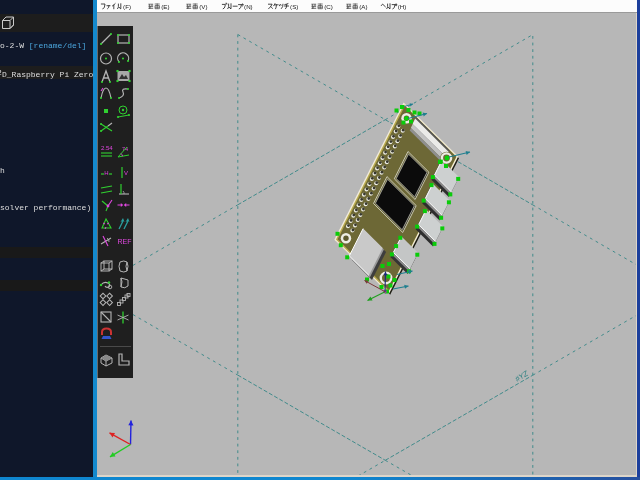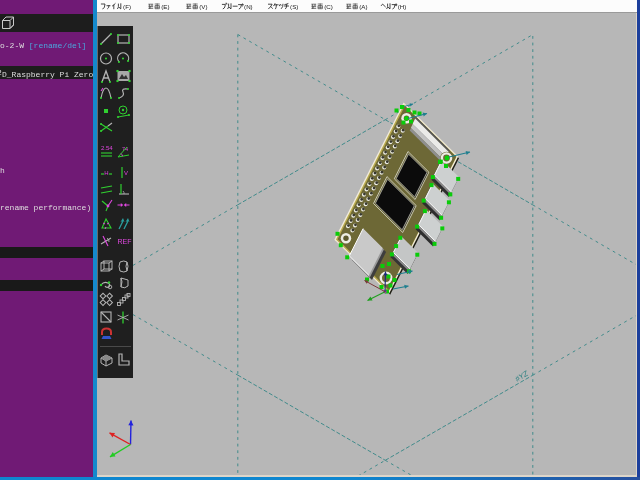--- a/index.html
+++ b/index.html
@@ -1,16 +1,16 @@
 <!DOCTYPE html>
 <html><head><meta charset="utf-8"><style>
 html,body{margin:0;padding:0;width:640px;height:480px;overflow:hidden;background:#000;}
 #root{position:absolute;top:0;left:0;width:640px;height:480px;font-family:"Liberation Sans",sans-serif;}
 .abs{position:absolute;}
-#panel{left:0;top:0;width:93px;height:477px;background:#701a75;padding-left:29px;}
+#panel{left:0;top:0;width:93px;height:477px;background:#0f172a;padding-left:29px;}
 .prow{position:absolute;left:0;width:93px;background:#1d1d1d;}
 #panel .t{position:absolute;font-family:"Liberation Mono",monospace;font-size:8px;letter-spacing:0px;color:#dedede;white-space:pre;}
 #panel .b{color:#4ba6dd;}
 #divider{left:93px;top:0;width:4px;height:477px;background:#1489cd;}
 #menubar{left:97px;top:0;width:540px;height:13px;background:#fcfcfc;border-bottom:1px solid #9a9a9a;box-sizing:border-box;}
 #canvas{left:97px;top:13px;width:539px;height:462px;background:#b7b7b7;}
 #canvasedge{left:97px;top:475px;width:540px;height:2px;background:#ddd5c9;}
 #lborder{left:97px;top:13px;width:1px;height:462px;background:#e9ddcf;}
 #rightedge{left:636px;top:13px;width:1px;height:464px;background:#ddd5c9;}
 #rborder{left:637px;top:0;width:3px;height:480px;background:#1c3f9c;}
@@ -22,21 +22,21 @@
   <div class="prow" style="top:14px;height:18px;"></div>
   <div class="prow" style="top:66px;height:13px;"></div>
   <div class="prow" style="top:247px;height:11px;background:#191919;"></div>
   <div class="prow" style="top:280px;height:11px;background:#191919;"></div>
   <svg class="abs" style="left:0;top:0" width="20" height="36" viewBox="0 0 20 36">
     <path d="M2.5,20.5 h7.5 v8 h-7.5 Z M2.5,20.5 l3.5,-3.5 h7.5 v8 l-3.5,3.5 M10,20.5 l3.5,-3.5 M10,28.5 l3.5,-3.5" fill="none" stroke="#c9c9c9" stroke-width="1.0"></path>
   </svg>
   <div class="t" style="left:0px;top:41px;">o-2-W <span class="b">[rename/del]</span></div>
   <div class="t" style="left:0px;top:68px;"><span style="display:inline-block;width:2px;overflow:hidden;"><span style="margin-left:-3px;">2</span></span>D_Raspberry Pi Zero</div>
   <div class="t" style="left:0px;top:166px;">h</div>
-  <div class="t" style="left:0px;top:203px;">rename performance)</div>
+  <div class="t" style="left:0px;top:203px;">solver performance)</div>
 </div>
 <div id="menubar" class="abs"></div>
 <div id="lborder" class="abs"></div>
 <div id="canvas" class="abs"></div>
 <svg class="abs" style="left:0;top:0" width="640" height="480" viewBox="0 0 640 480">
   <defs>
         <clipPath id="cv">
           <rect x="97" y="13" width="539" height="462"></rect>
         </clipPath>
       </defs>

